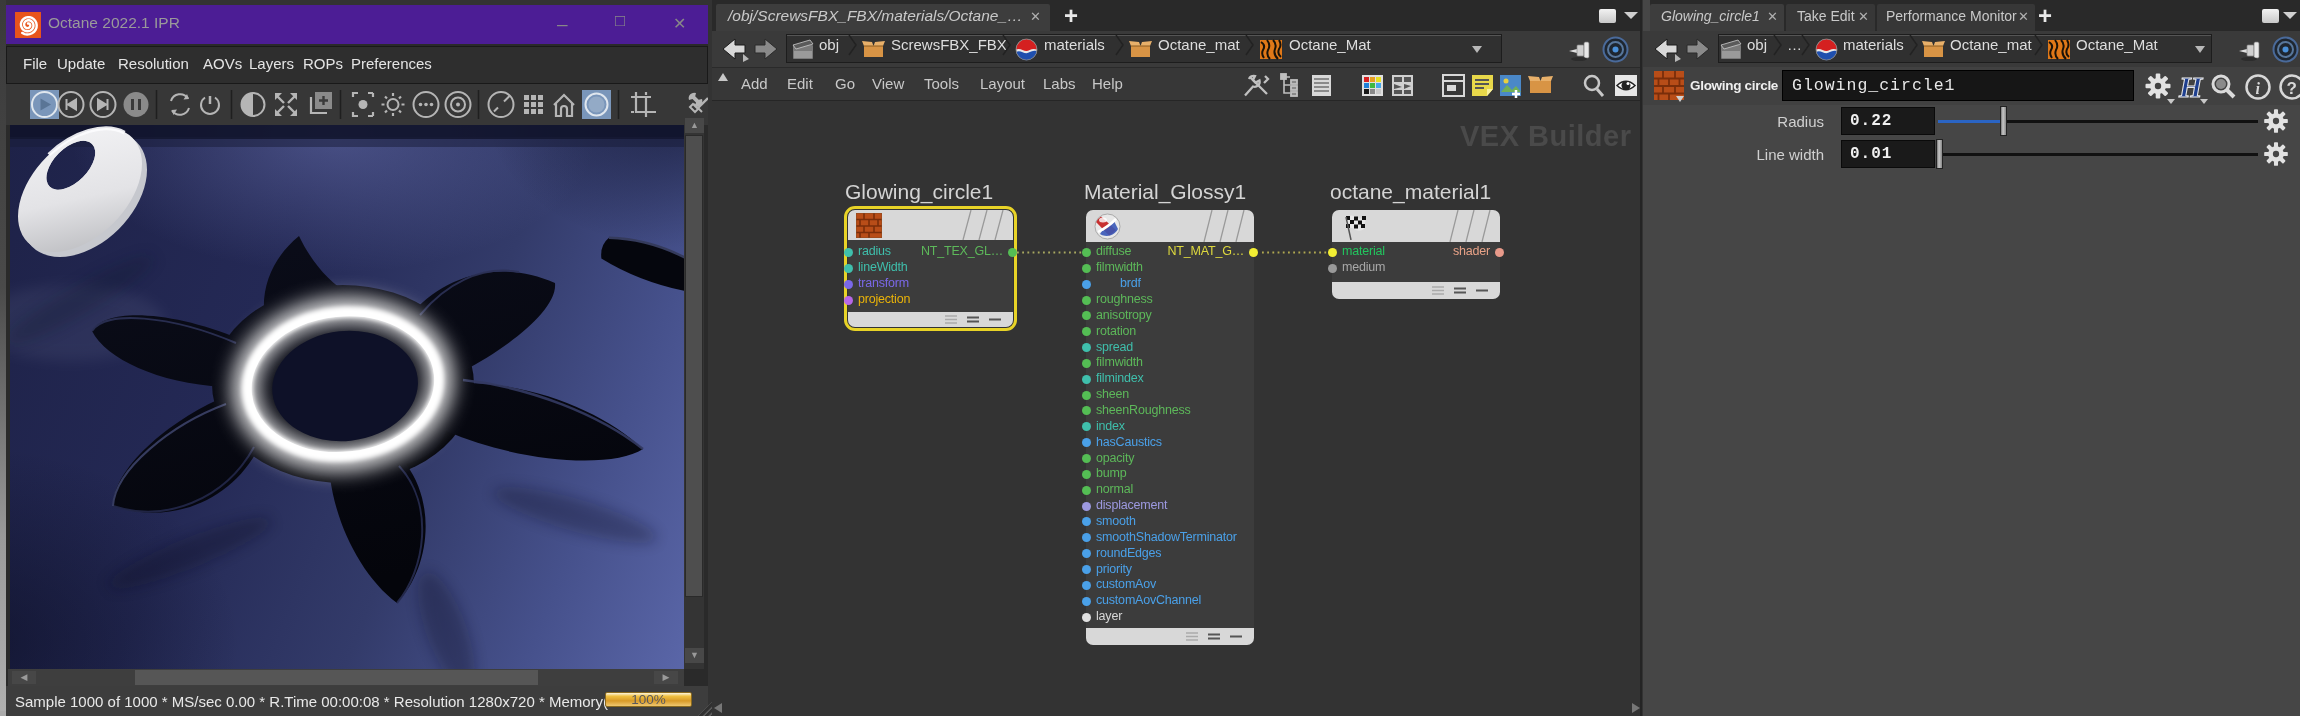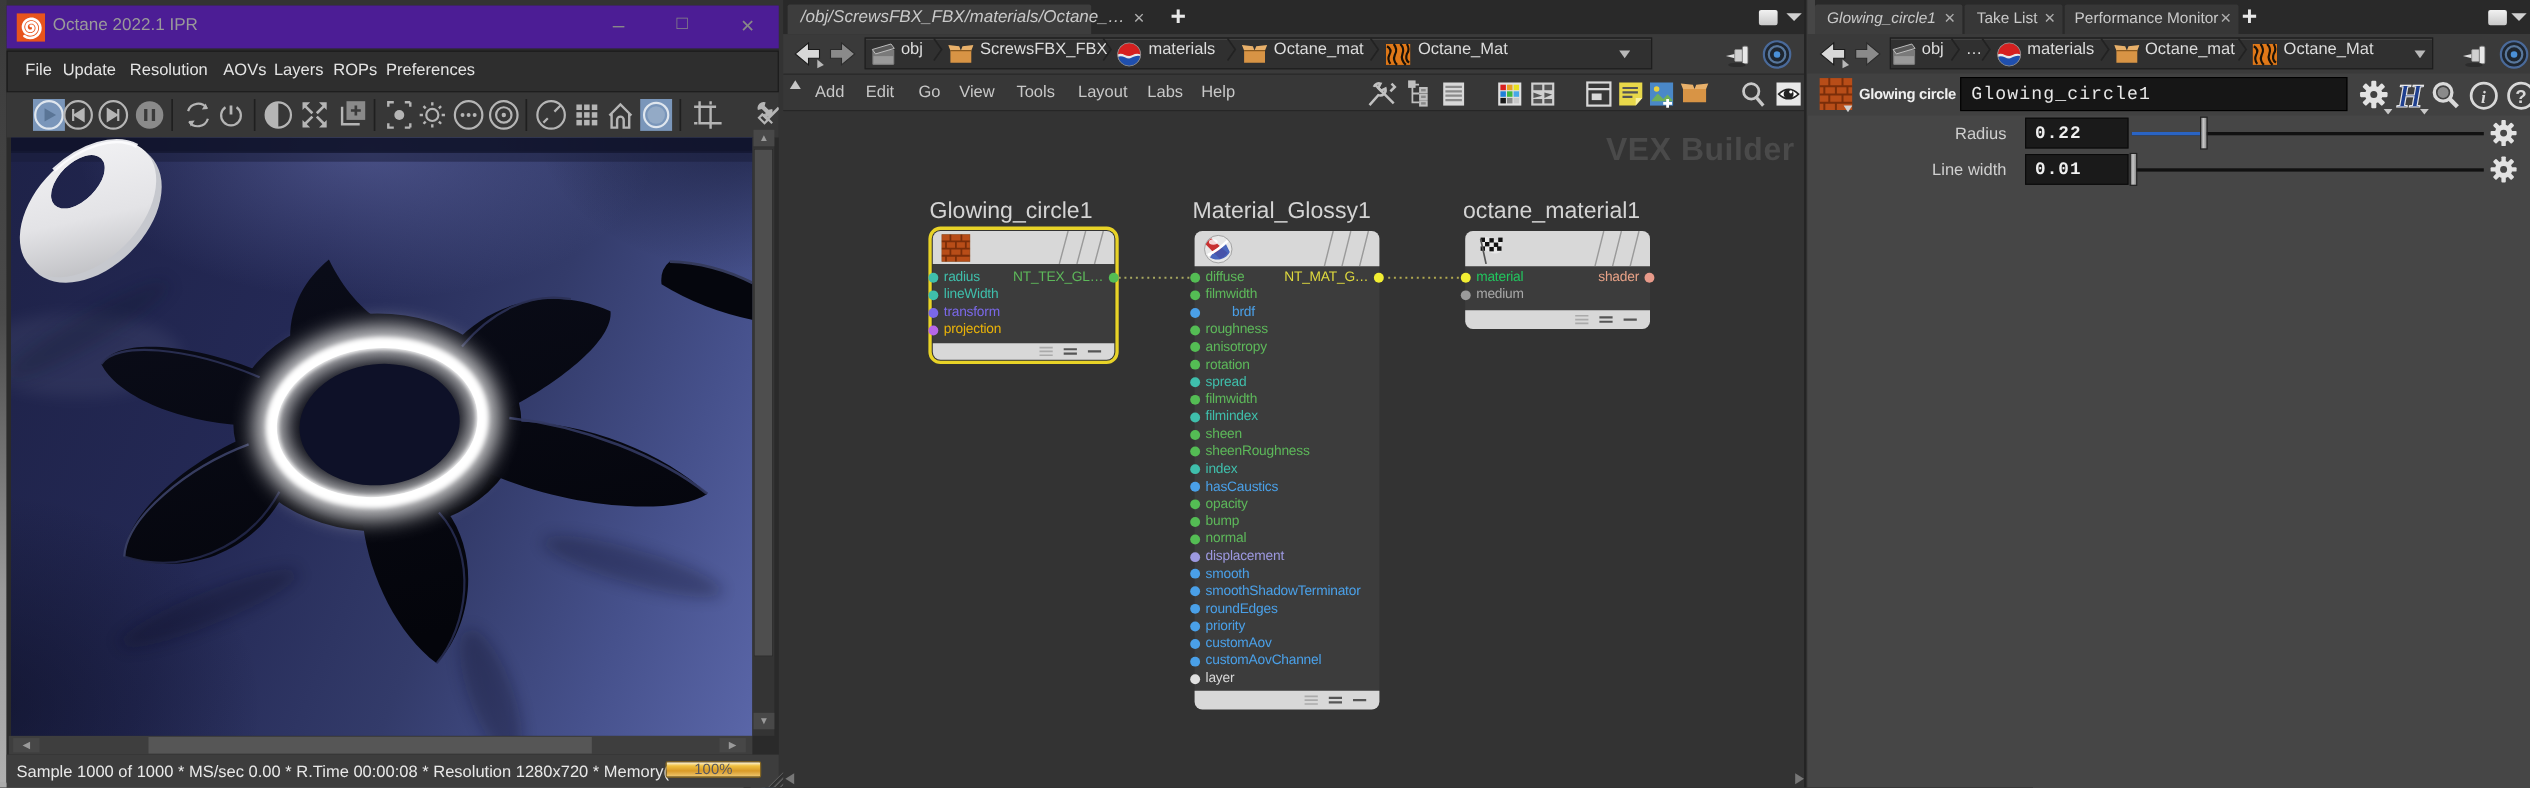--- a/index.html
+++ b/index.html
@@ -296,21 +296,21 @@
     <div class="abs hsbtn" style="left:648px;">▶</div>
     <div class="abs" id="ostatus">
         <span style="position:absolute;left:9px;top:7px;">Sample 1000 of 1000 * MS/sec 0.00 * R.Time 00:00:08 * Resolution 1280x720 * Memory(</span>
       </div>
     <div class="abs" id="oprog">100%</div>
     <div class="abs" id="ogrip"></div>
   </div>
 
   <div class="abs" id="mid">
     <div class="tabbar">
-      <div class="tab-active" style="left:4px;width:276px;font-size:15.5px;">
+      <div class="tab-active" style="left:4px;width:334px;font-size:15.5px;">
         <span style="position:absolute;left:12px;top:3px;">/obj/ScrewsFBX_FBX/materials/Octane_…</span>
         <span class="tabx" style="position:absolute;left:314px;top:5px;">✕</span>
       </div>
       <div class="tabplus" style="left:352px;">+</div>
       <div class="sqicon" style="left:887px;top:9px;"></div>
       <div class="dnarrow" style="left:912px;top:12px;"></div>
     </div>
     <div class="pathrow">
       <svg style="position:absolute;left:9px;top:6px;" width="58" height="26" viewBox="0 0 58 26">
         <path d="M14 2 L14 8 L24 8 L24 16 L14 16 L14 22 L2 12 Z" fill="#d8d8d8" stroke="#1a1a1a" stroke-width="1"></path>
@@ -626,21 +626,21 @@
   </div>
 
   <div class="abs" id="right">
     <div class="tabbar">
       <div style="position:absolute;left:0;top:0;width:7px;height:31px;background:#464646;"></div>
       <div class="tab-active" style="left:7px;width:134px;">
         <span style="position:absolute;left:11px;top:4px;">Glowing_circle1</span>
         <span class="tabx" style="position:absolute;left:117px;top:5px;">✕</span>
       </div>
       <div class="tab-inact" style="left:143px;width:89px;">
-        <span style="position:absolute;left:11px;top:4px;">Take List</span>
+        <span style="position:absolute;left:11px;top:4px;">Take Edit</span>
         <span class="tabx" style="position:absolute;left:72px;top:5px;">✕</span>
       </div>
       <div class="tab-inact" style="left:234px;width:158px;">
         <span style="position:absolute;left:9px;top:4px;">Performance Monitor</span>
         <span class="tabx" style="position:absolute;left:141px;top:5px;">✕</span>
       </div>
       <div class="tabplus" style="left:395px;">+</div>
       <div class="sqicon" style="left:619px;top:9px;"></div>
       <div class="dnarrow" style="left:640px;top:12px;"></div>
     </div>

